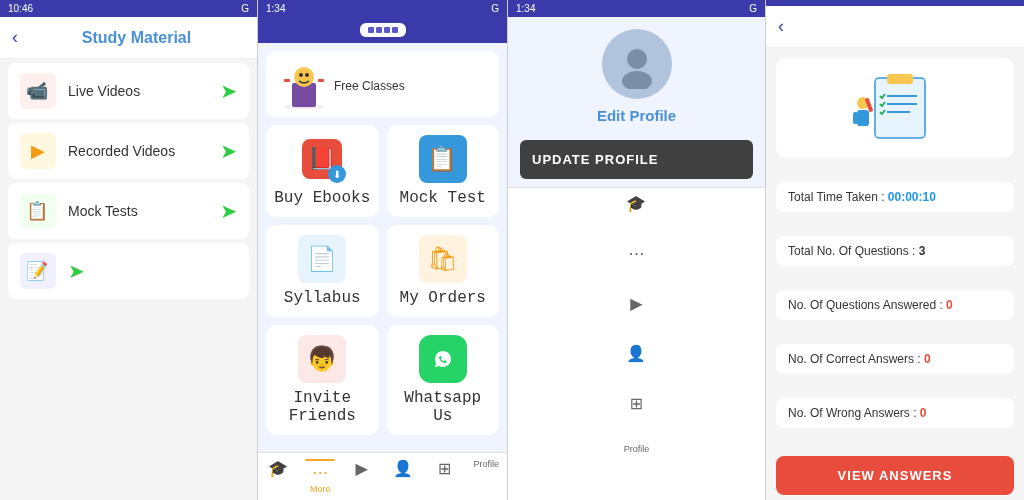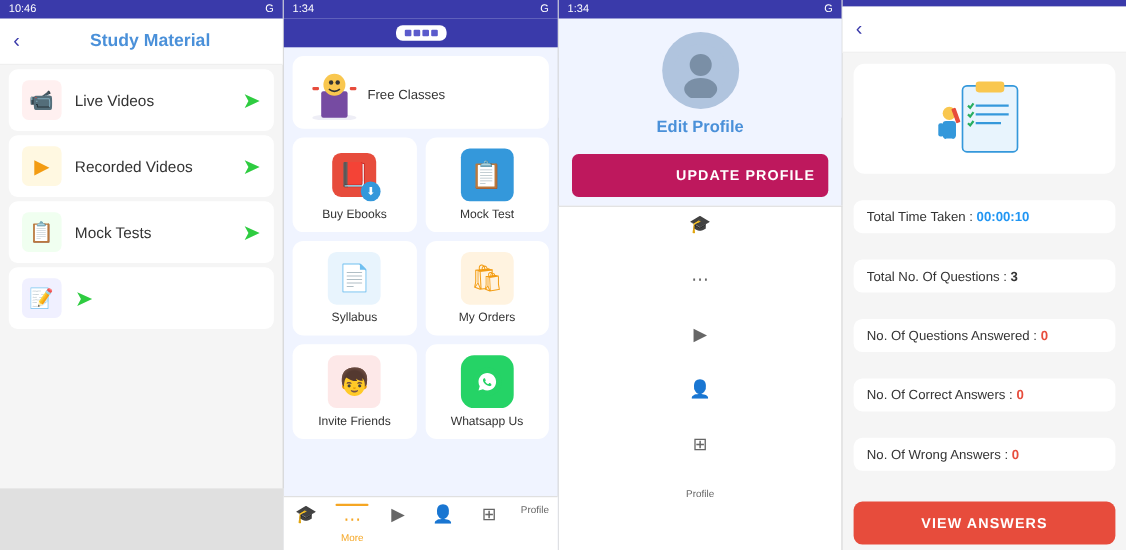--- a/index.html
+++ b/index.html
@@ -8,21 +8,21 @@
       height: 500px;
       display: flex;
       font-family: 'Segoe UI', Arial, sans-serif;
       overflow: hidden;
       background: #e0e0e0;
     }
 
     
     .panel1 {
       width: 258px;
-      height: 444px;
+      height: 500px;
       background: #f5f5f5;
       display: flex;
       flex-direction: column;
       border-right: 1px solid #ccc;
     }
     .panel1 .status-bar {
       background: #3a3aaa;
       color: white;
       font-size: 10px;
       padding: 3px 8px;
@@ -153,22 +153,24 @@
     .grid-item .gi-icon {
       width: 48px;
       height: 48px;
       margin-bottom: 6px;
       display: flex;
       align-items: center;
       justify-content: center;
       font-size: 28px;
     }
     .grid-item .gi-label {
-      font-size: 11px;
+      font-size: 16px;
       color: #333;
+      text-align: center;
+      font-family: Liberation Mono, monospace;
     }
     .panel2 .bottom-nav {
       margin-top: auto;
       background: white;
       border-top: 1px solid #ddd;
       display: flex;
       padding: 6px 0;
     }
     .nav-item {
       flex: 1;
@@ -228,23 +230,23 @@
       font-size: 15px;
       font-weight: 600;
       padding-bottom: 8px;
     }
     .profile-form {
       flex: 1;
       overflow-y: auto;
       padding: 0 12px;
     }
     .update-btn {
-      background: #be185d;
-      color: white;
-      text-align: right;
+      background: #404040;
+      color: white;
+      text-align: left;
       padding: 12px;
       font-size: 13px;
       font-weight: 600;
       letter-spacing: 1px;
       cursor: pointer;
       margin: 8px 12px;
       border-radius: 6px;
     }
     .panel3 .bottom-nav {
       background: white;

